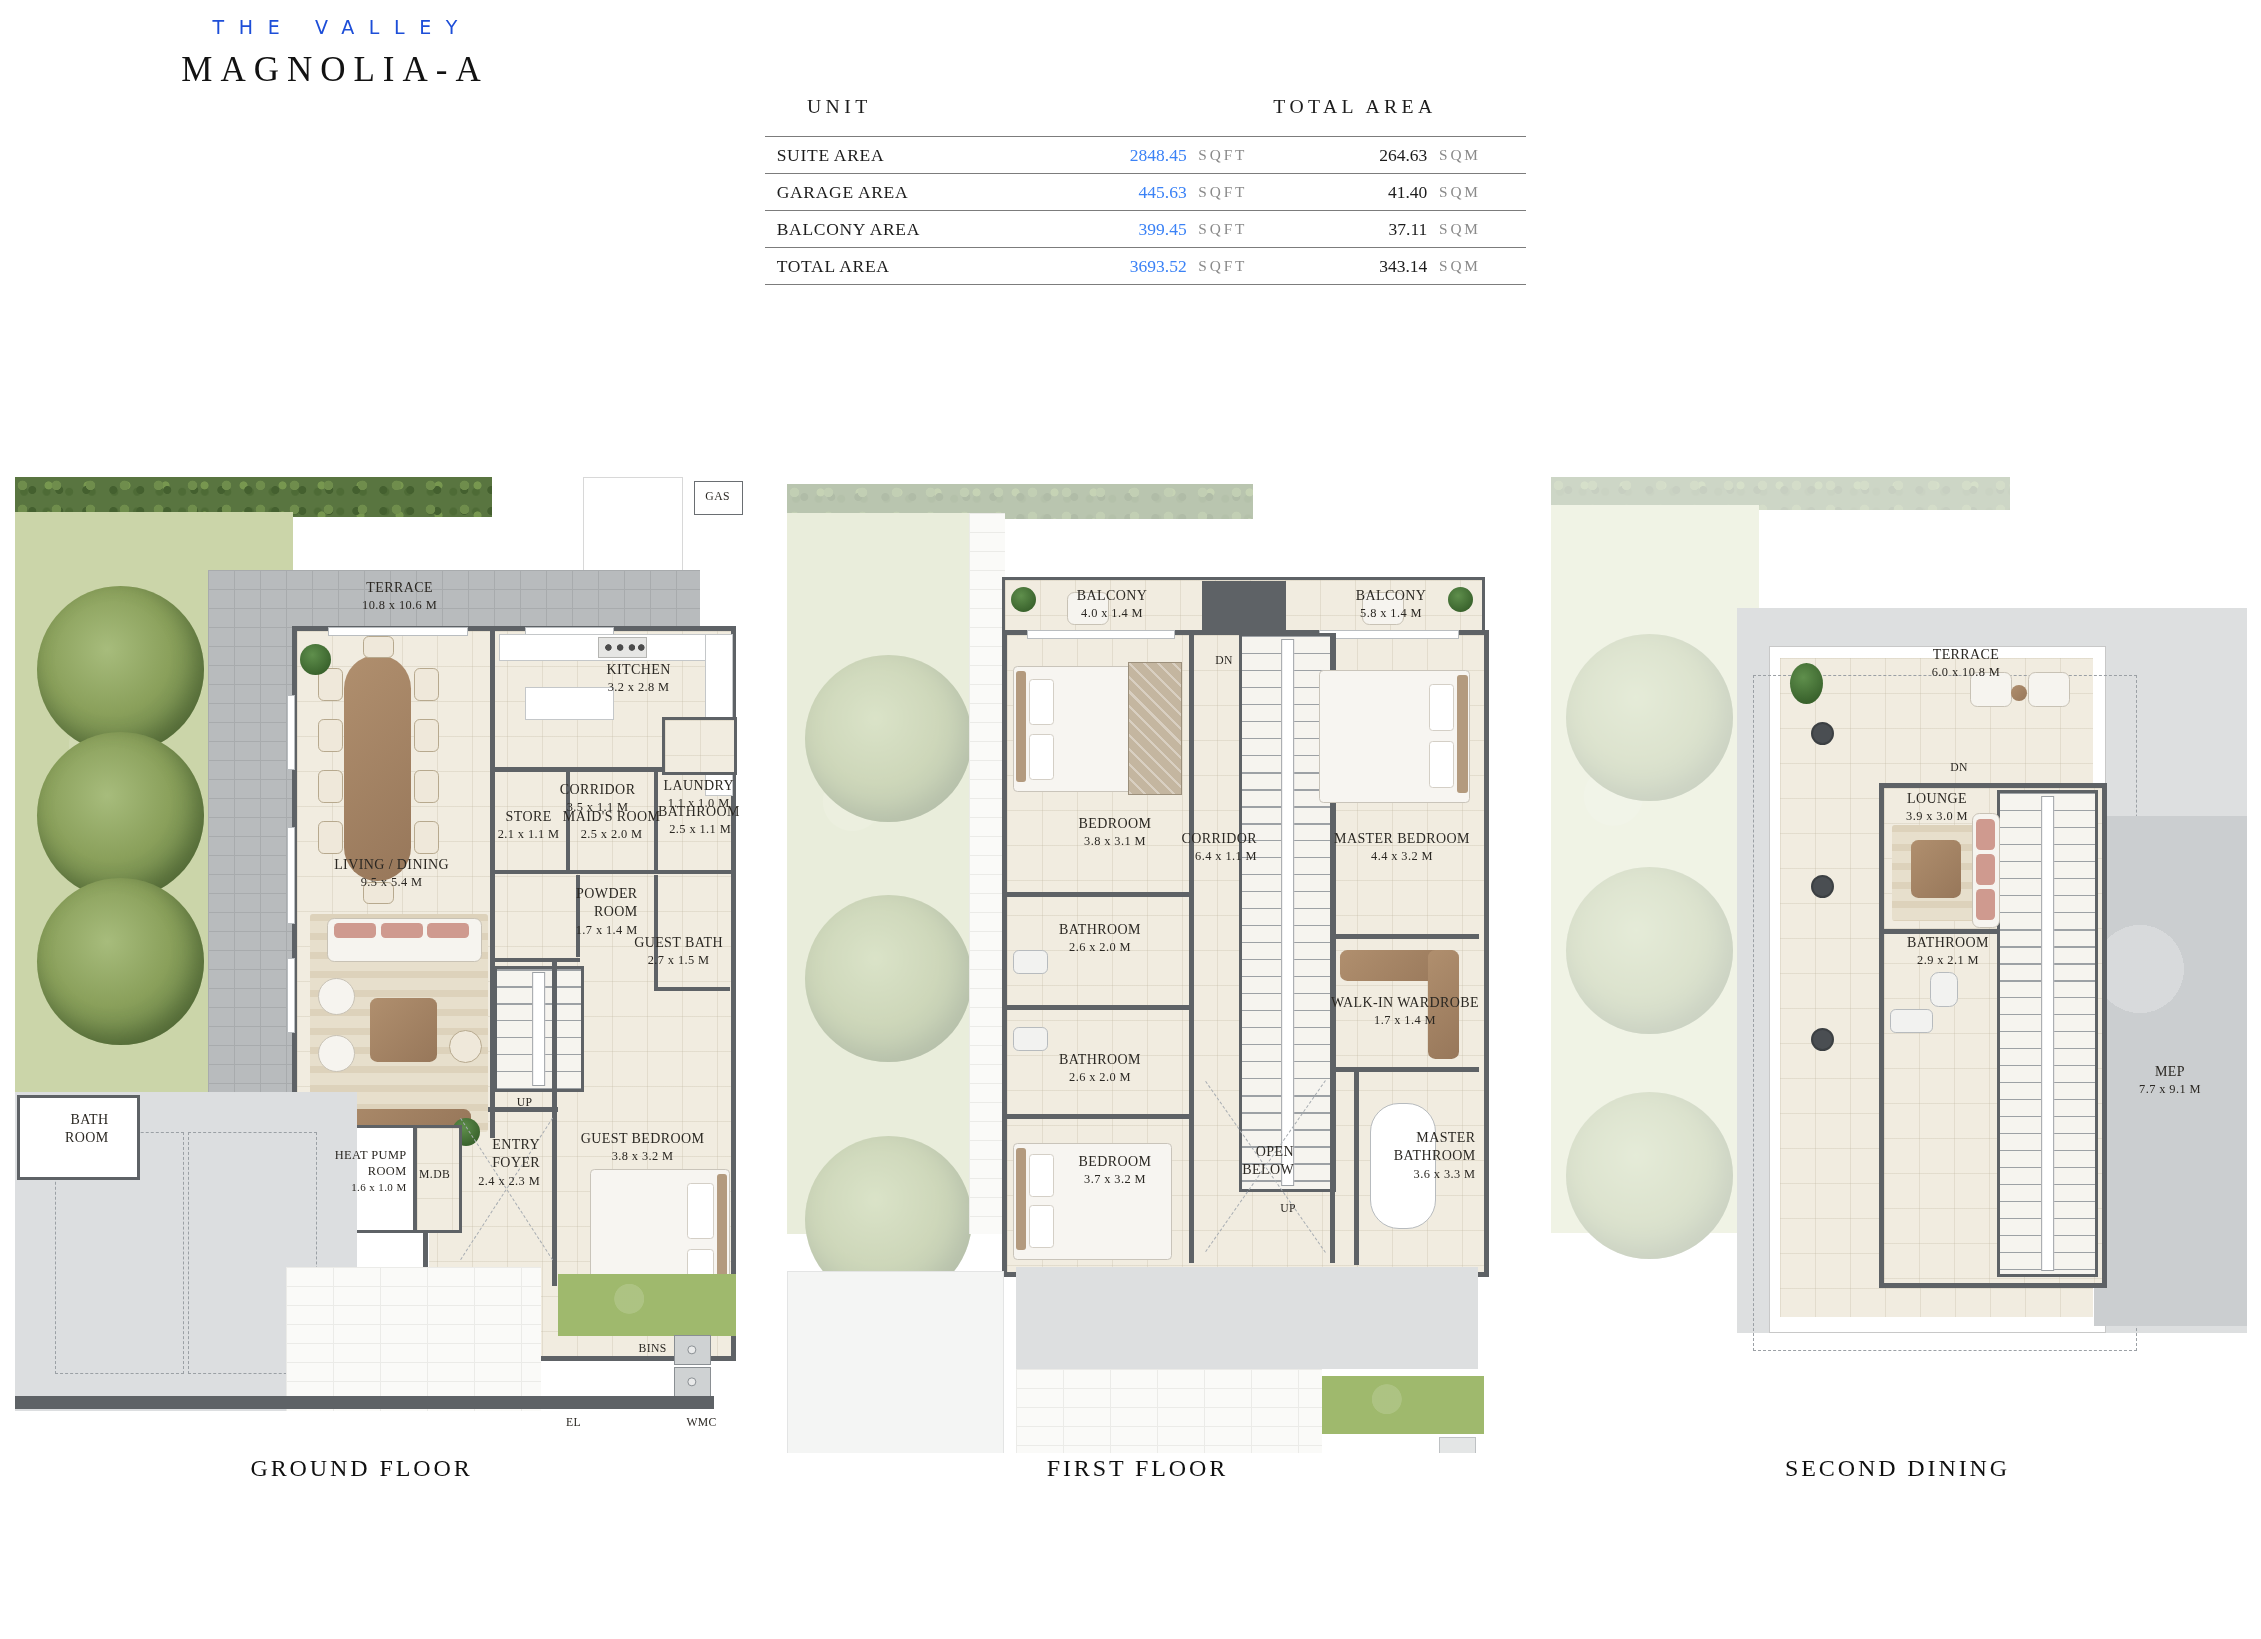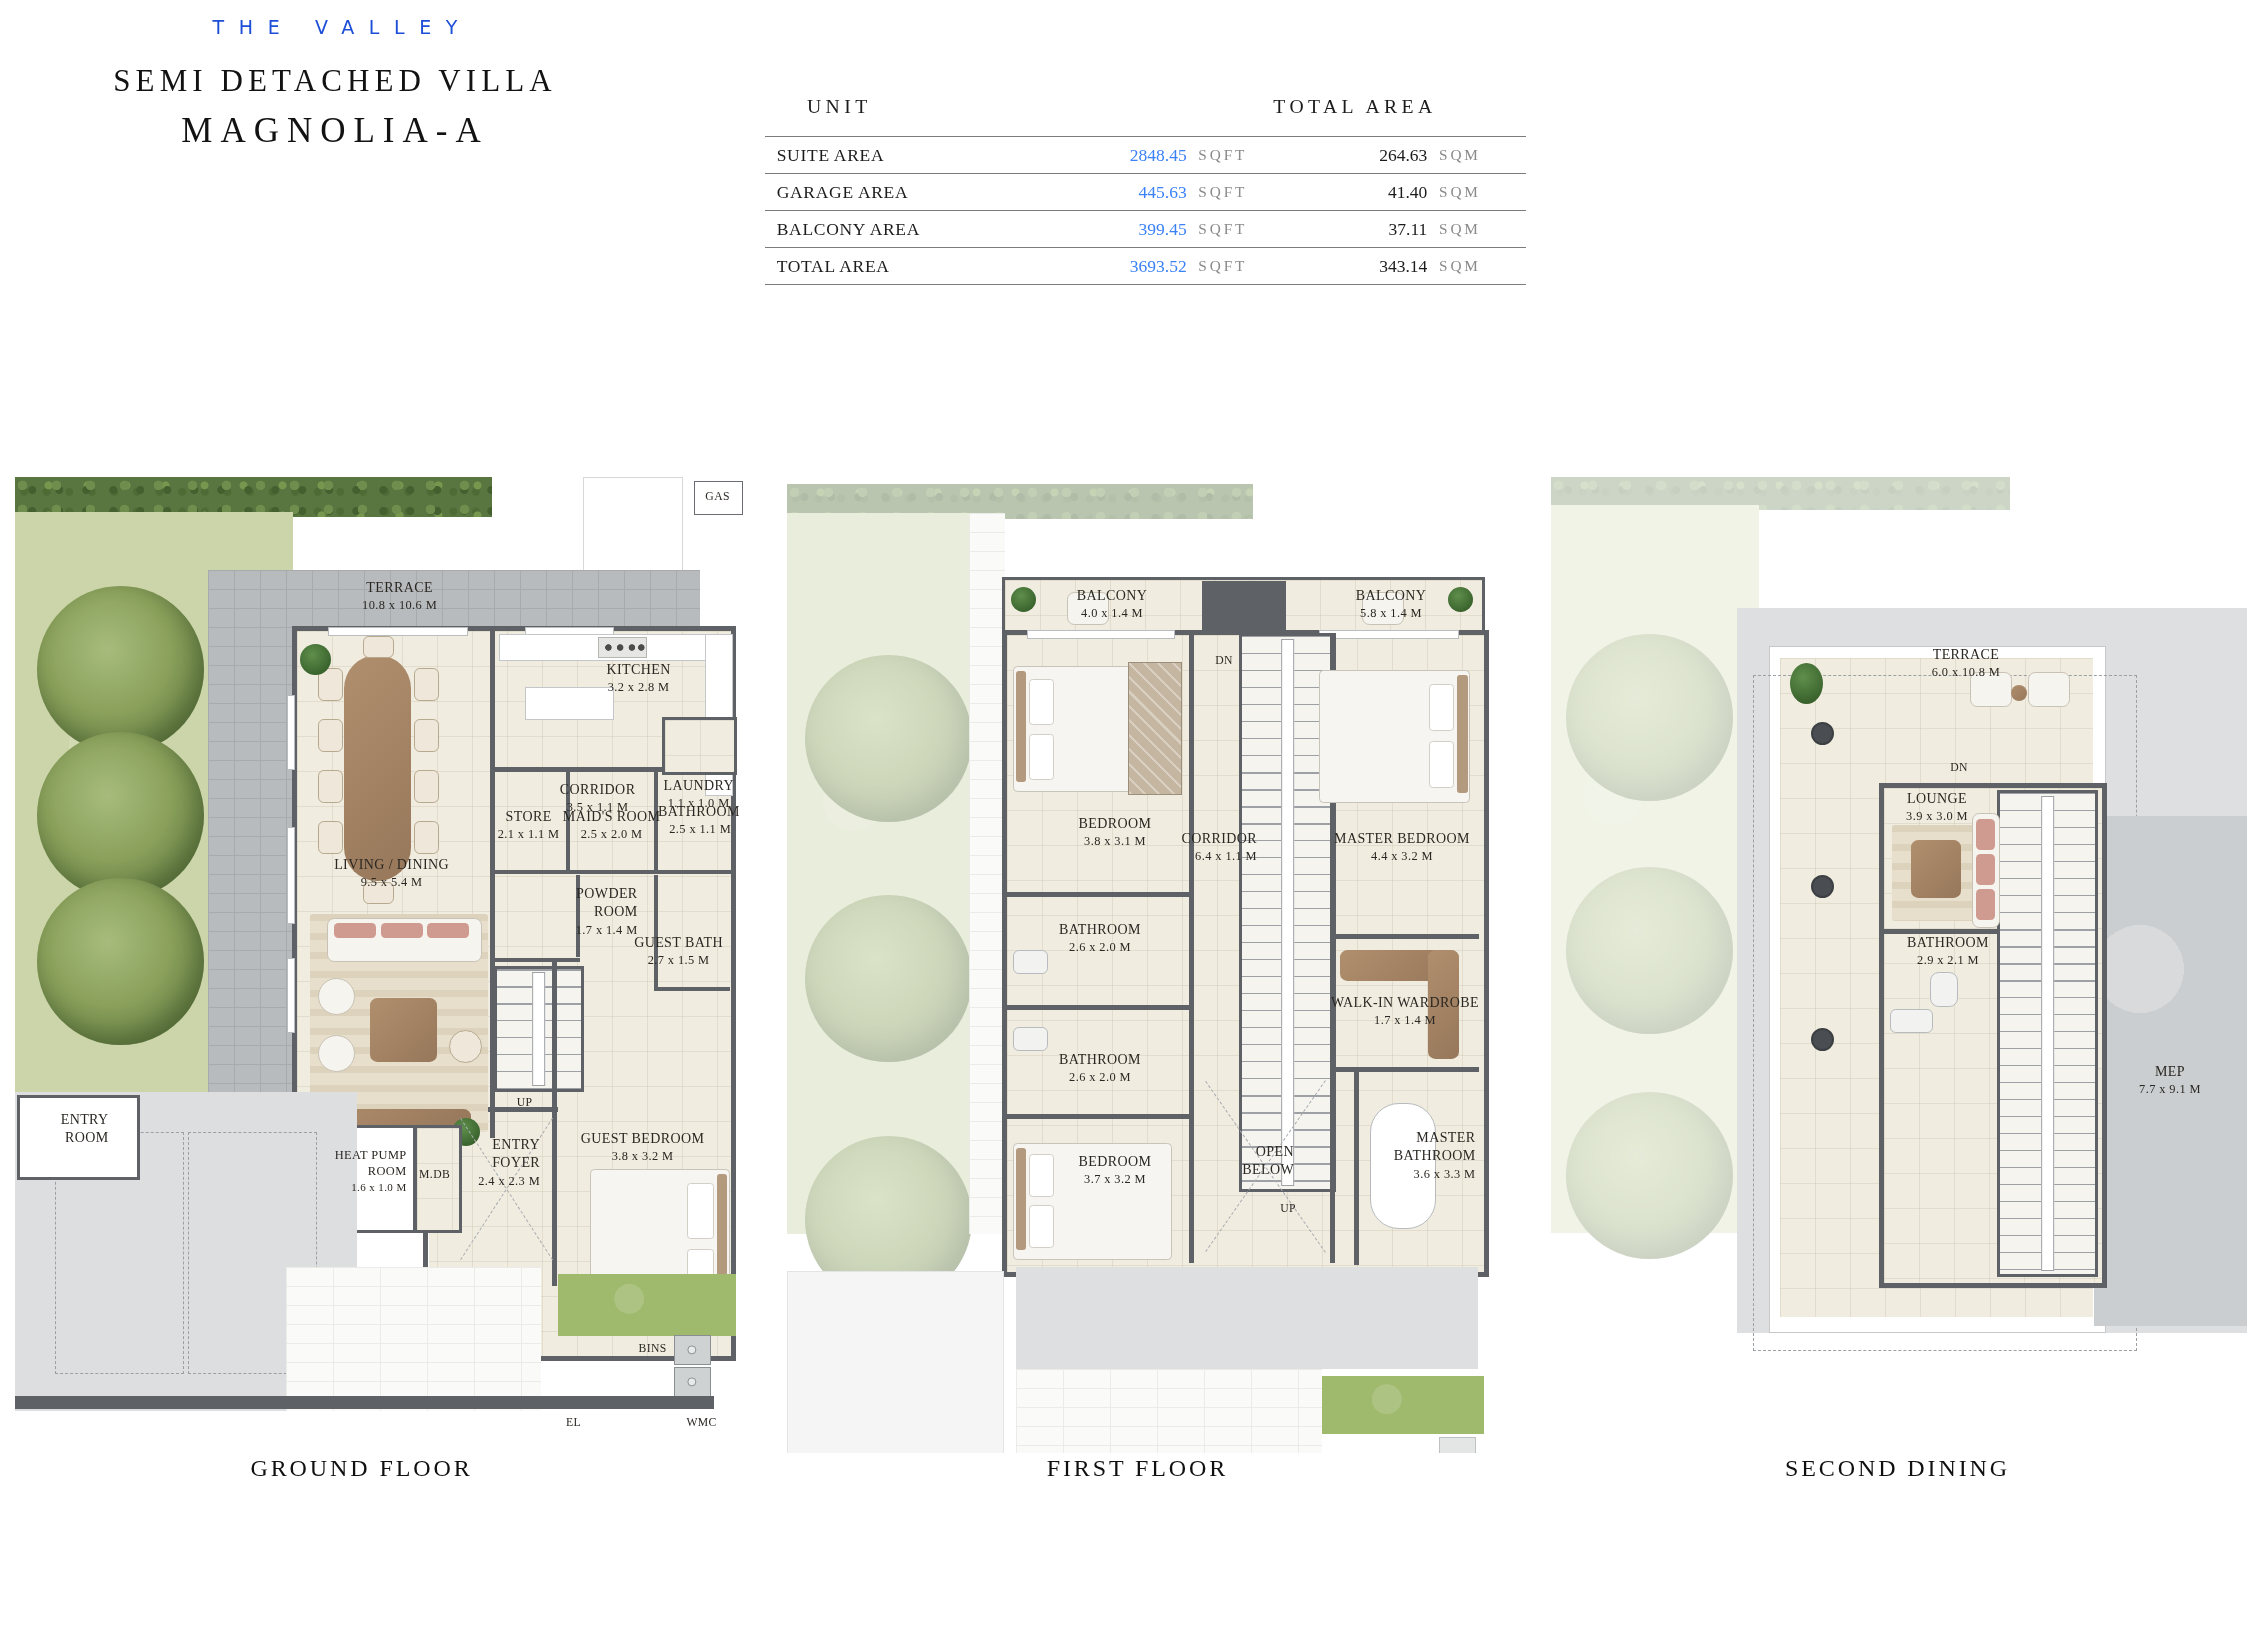--- a/index.html
+++ b/index.html
@@ -78,21 +78,20 @@
   .lbl.sm{font-size:11.7px;}
   .lbl.wrap{white-space:normal;text-align:right;}
   .faded{opacity:.42;}
   .faded2{opacity:.30;}
 </style>
 </head>
 <body>
 
 <div class="brand">
   <div class="tagline">THE VALLEY</div>
-  <div class="sub1">SEMI DETACHED VILLA</div>
   <div class="sub3">MAGNOLIA-A</div>
 </div>
 
 <div class="atable">
   <div class="ahead">
     <span class="h-unit">UNIT</span>
     <span class="h-total">TOTAL AREA</span>
   </div>
   <div class="trow">
     <span class="c1">SUITE AREA</span>
@@ -223,21 +222,21 @@
   <div class="lbl" style="left:624px;top:184px;"><span>KITCHEN</span><span class="dims">3.2 x 2.8 M</span></div>
   <div class="lbl" style="left:583px;top:304px;"><span>CORRIDOR</span><span class="dims">3.5 x 1.1 M</span></div>
   <div class="lbl wrap" style="left:682px;top:300px;width:66px;"><span>LAUNDRY</span><span class="dims">1.1 x 1.0 M</span></div>
   <div class="lbl" style="left:377px;top:379px;"><span>LIVING / DINING</span><span class="dims">9.5 x 5.4 M</span></div>
   <div class="lbl" style="left:514px;top:331px;"><span>STORE</span><span class="dims">2.1 x 1.1 M</span></div>
   <div class="lbl" style="left:597px;top:331px;"><span>MAID'S ROOM</span><span class="dims">2.5 x 2.0 M</span></div>
   <div class="lbl wrap" style="left:680px;top:326px;width:73px;"><span>BATHROOM</span><span class="dims">2.5 x 1.1 M</span></div>
   <div class="lbl wrap" style="left:583px;top:408px;width:80px;"><span>POWDER ROOM</span><span class="dims">1.7 x 1.4 M</span></div>
   <div class="lbl" style="left:664px;top:457px;"><span>GUEST BATH</span><span class="dims">2.7 x 1.5 M</span></div>
   <div class="lbl sm" style="left:510px;top:618px;">UP</div>
-  <div class="lbl wrap" style="left:61px;top:634px;width:66px;"><span>ENTRY ROOM</span></div>
+  <div class="lbl wrap" style="left:61px;top:634px;width:66px;"><span>BATH ROOM</span></div>
   <div class="lbl wrap" style="left:352px;top:670px;width:80px;font-size:12.4px;"><span>HEAT PUMP ROOM</span><span class="dims" style="font-size:11px;">1.6 x 1.0 M</span></div>
   <div class="lbl sm" style="left:420px;top:690px;">M.DB</div>
   <div class="lbl wrap" style="left:489px;top:659px;width:73px;"><span>ENTRY FOYER</span><span class="dims">2.4 x 2.3 M</span></div>
   <div class="lbl" style="left:628px;top:653px;"><span>GUEST BEDROOM</span><span class="dims">3.8 x 3.2 M</span></div>
   <div class="lbl sm" style="left:638px;top:864px;">BINS</div>
   <div class="lbl sm" style="left:559px;top:938px;">EL</div>
   <div class="lbl sm" style="left:687px;top:938px;">WMC</div>
 </div>
 
 <div class="panel" style="left:787px;top:484px;width:739px;height:969px;">

